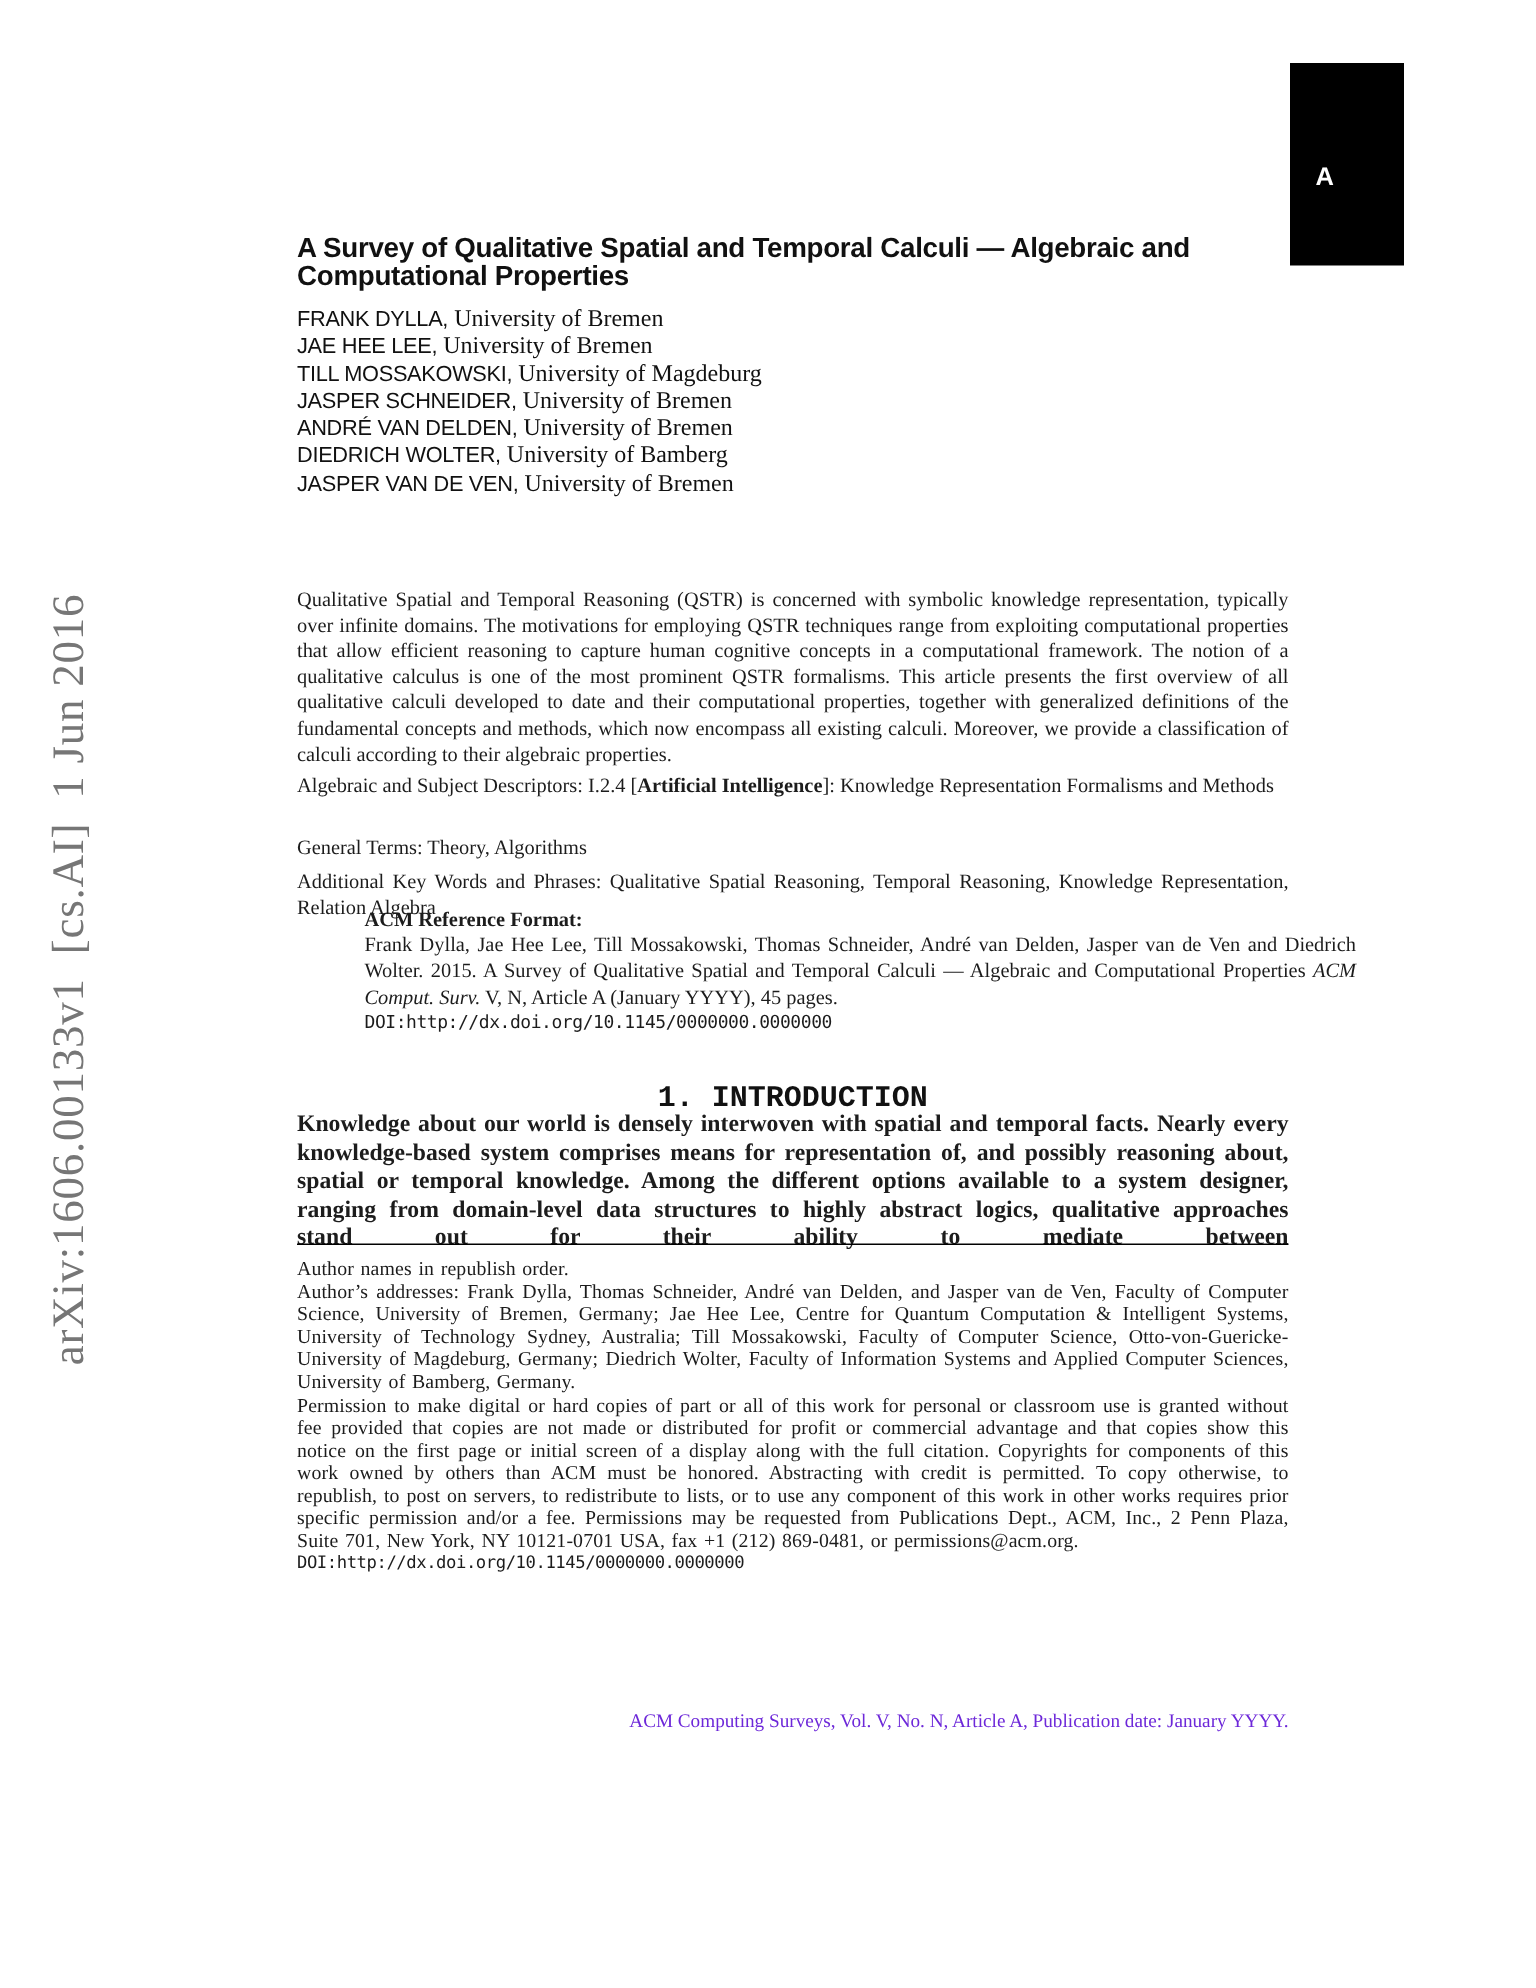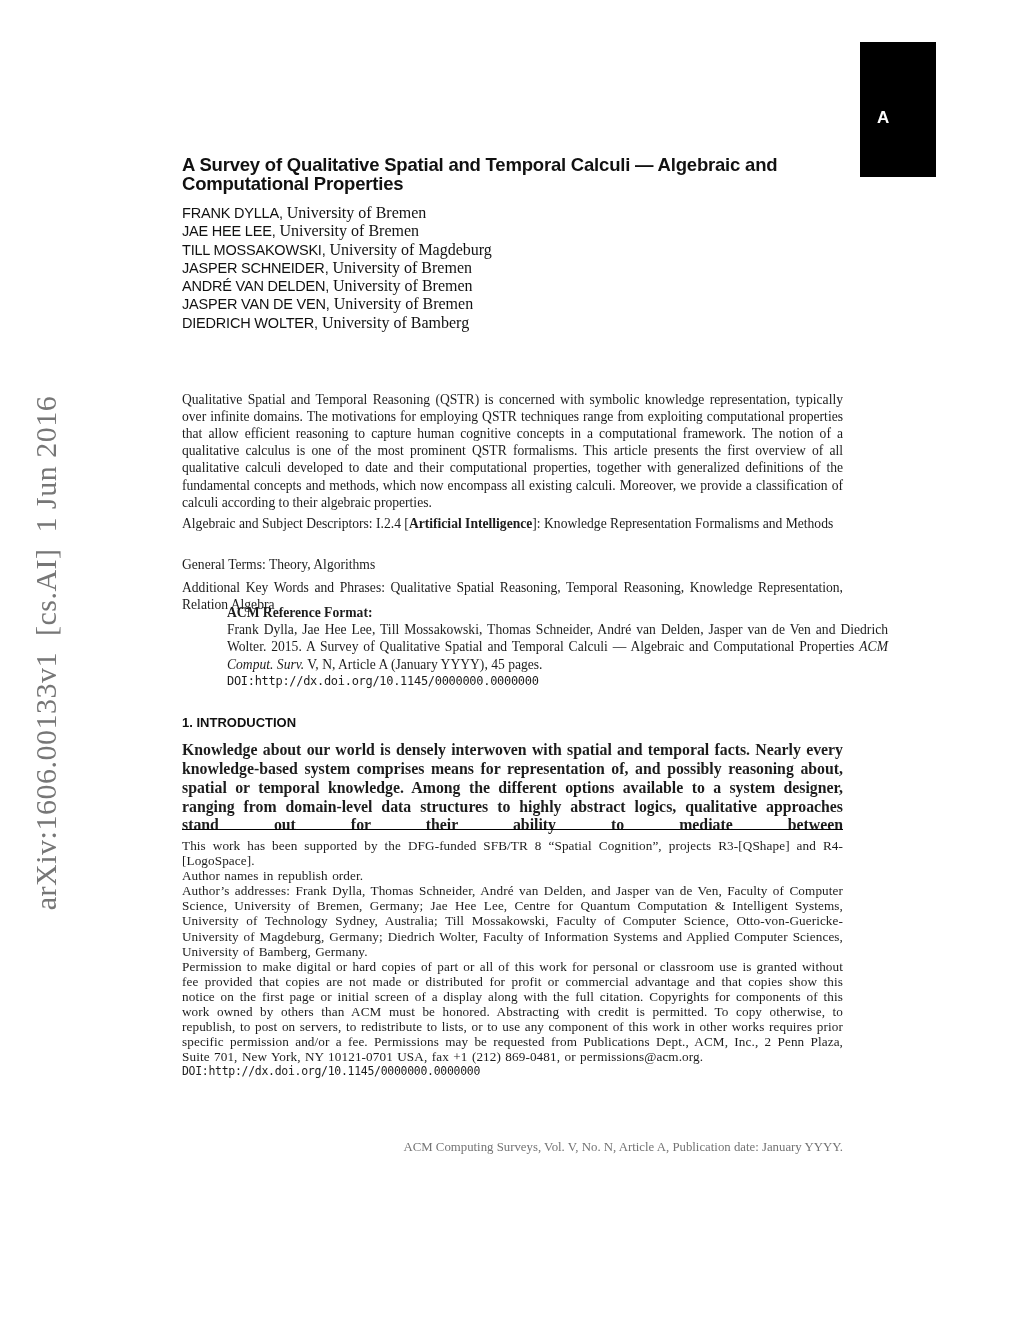--- a/index.html
+++ b/index.html
@@ -35,21 +35,21 @@
     position: absolute;
     left: 17px; top: 66px;
     color: #ffffff;
     font-family: "Liberation Sans", sans-serif;
     font-weight: bold;
     font-size: 17px;
   }
 
   .column {
     position: absolute;
-    left: 182px; top: 0;
+    left: 198px; top: 0;
     width: 661px; height: 1325px;
   }
 
   .paper-title {
     position: absolute; top: 143px; left: 0; width: 100%;
     font-family: "Liberation Sans", sans-serif;
     font-weight: bold;
     font-size: 18.5px;
     line-height: 19px;
     letter-spacing: -0.2px;
@@ -77,22 +77,22 @@
   .general-terms { top: 542px; }
   .keywords { top: 565px; }
 
   .acm-ref { position: absolute; top: 604px; left: 0; width: 100%; font-size: 13.6px; line-height: 17.2px; text-align: justify; margin-left: 45px; }
   .acm-ref .ref-heading { font-weight: bold; }
   .journal-italic { font-style: italic; }
   .mono { font-family: "DejaVu Sans Mono", monospace; font-size: 12px; letter-spacing: -0.3px; }
 
   .intro-heading {
     position: absolute; top: 704px; left: 0; width: 100%;
-    font-family: Liberation Sans, sans-serif;
-    font-weight: bold; font-size: 13px; color: #111;
+    font-family: Liberation Mono, monospace;
+    font-weight: bold; font-size: 20px; color: #111; text-align: center;
   }
   .intro-para {
     position: absolute; top: 725px; left: 0; width: 100%;
     font-size: 15.8px; line-height: 18.9px;
     text-align: justify; text-align-last: justify;
     word-spacing: 1px;
     font-weight: bold;
   }
 
   .footnote-block {
@@ -104,21 +104,21 @@
     letter-spacing: 0.1px;
     word-spacing: 1px;
   }
   .footnote-block p { margin: 0; }
   .footnote-block .mono { font-size: 11.5px; }
 
   .page-footer {
     position: absolute; top: 1140px; left: 0; width: 100%;
     text-align: right;
     font-size: 12.8px;
-    color: #737373;
+    color: #6d28d9;
   }
 </style>
 </head>
 <body>
 
 <div class="arxiv-watermark">arXiv:1606.00133v1  [cs.AI]  1 Jun 2016</div>
 
 <div class="article-badge">
   <span class="badge-letter">A</span>
 </div>
@@ -137,24 +137,24 @@
     <div class="author-row">
       <span class="author-name">TILL MOSSAKOWSKI,</span><span class="author-affiliation"> University of Magdeburg</span>
     </div>
     <div class="author-row">
       <span class="author-name">JASPER SCHNEIDER,</span><span class="author-affiliation"> University of Bremen</span>
     </div>
     <div class="author-row">
       <span class="author-name">ANDRÉ VAN DELDEN,</span><span class="author-affiliation"> University of Bremen</span>
     </div>
     <div class="author-row">
-      <span class="author-name">JASPER VAN DE VEN,</span><span class="author-affiliation"> University of Bremen</span>
+      <span class="author-name">DIEDRICH WOLTER,</span><span class="author-affiliation"> University of Bamberg</span>
     </div>
     <div class="author-row">
-      <span class="author-name">DIEDRICH WOLTER,</span><span class="author-affiliation"> University of Bamberg</span>
+      <span class="author-name">JASPER VAN DE VEN,</span><span class="author-affiliation"> University of Bremen</span>
     </div>
   </div>
 
   <p class="abstract">Qualitative Spatial and Temporal Reasoning (QSTR) is concerned with symbolic knowledge representation, typically over infinite domains. The motivations for employing QSTR techniques range from exploiting computational properties that allow efficient reasoning to capture human cognitive concepts in a computational framework. The notion of a qualitative calculus is one of the most prominent QSTR formalisms. This article presents the first overview of all qualitative calculi developed to date and their computational properties, together with generalized definitions of the fundamental concepts and methods, which now encompass all existing calculi. Moreover, we provide a classification of calculi according to their algebraic properties.</p>
 
   <p class="meta-block categories"><span>Algebraic and Subject Descriptors: I.2.4 [</span><b>Artificial Intelligence</b><span>]: Knowledge Representation Formalisms and Methods</span></p>
 
   <p class="meta-block general-terms">General Terms: Theory, Algorithms</p>
 
   <p class="meta-block keywords">Additional Key Words and Phrases: Qualitative Spatial Reasoning, Temporal Reasoning, Knowledge Representation, Relation Algebra</p>
@@ -163,21 +163,20 @@
     <div class="ref-heading">ACM Reference Format:</div>
     <div><span>Frank Dylla, Jae Hee Lee, Till Mossakowski, Thomas Schneider, André van Delden, Jasper van de Ven and Diedrich Wolter. 2015. A Survey of Qualitative Spatial and Temporal Calculi — Algebraic and Computational Properties </span><span class="journal-italic">ACM Comput. Surv.</span><span> V, N, Article A (January YYYY), 45 pages.</span></div>
     <div class="mono">DOI:http://dx.doi.org/10.1145/0000000.0000000</div>
   </div>
 
   <h2 class="intro-heading">1. INTRODUCTION</h2>
 
   <p class="intro-para">Knowledge about our world is densely interwoven with spatial and temporal facts. Nearly every knowledge-based system comprises means for representation of, and possibly reasoning about, spatial or temporal knowledge. Among the different options available to a system designer, ranging from domain-level data structures to highly abstract logics, qualitative approaches stand out for their ability to mediate between</p>
 
   <div class="footnote-block">
-    <p>This work has been supported by the DFG-funded SFB/TR 8 “Spatial Cognition”, projects R3-[QShape] and R4-[LogoSpace].</p>
     <p>Author names in republish order.</p>
     <p>Author’s addresses: Frank Dylla, Thomas Schneider, André van Delden, and Jasper van de Ven, Faculty of Computer Science, University of Bremen, Germany; Jae Hee Lee, Centre for Quantum Computation &amp; Intelligent Systems, University of Technology Sydney, Australia; Till Mossakowski, Faculty of Computer Science, Otto-von-Guericke-University of Magdeburg, Germany; Diedrich Wolter, Faculty of Information Systems and Applied Computer Sciences, University of Bamberg, Germany.</p>
     <p>Permission to make digital or hard copies of part or all of this work for personal or classroom use is granted without fee provided that copies are not made or distributed for profit or commercial advantage and that copies show this notice on the first page or initial screen of a display along with the full citation. Copyrights for components of this work owned by others than ACM must be honored. Abstracting with credit is permitted. To copy otherwise, to republish, to post on servers, to redistribute to lists, or to use any component of this work in other works requires prior specific permission and/or a fee. Permissions may be requested from Publications Dept., ACM, Inc., 2 Penn Plaza, Suite 701, New York, NY 10121-0701 USA, fax +1 (212) 869-0481, or permissions@acm.org.</p>
     <p class="mono">DOI:http://dx.doi.org/10.1145/0000000.0000000</p>
   </div>
 
   <div class="page-footer">ACM Computing Surveys, Vol. V, No. N, Article A, Publication date: January YYYY.</div>
 
 </div>
 

